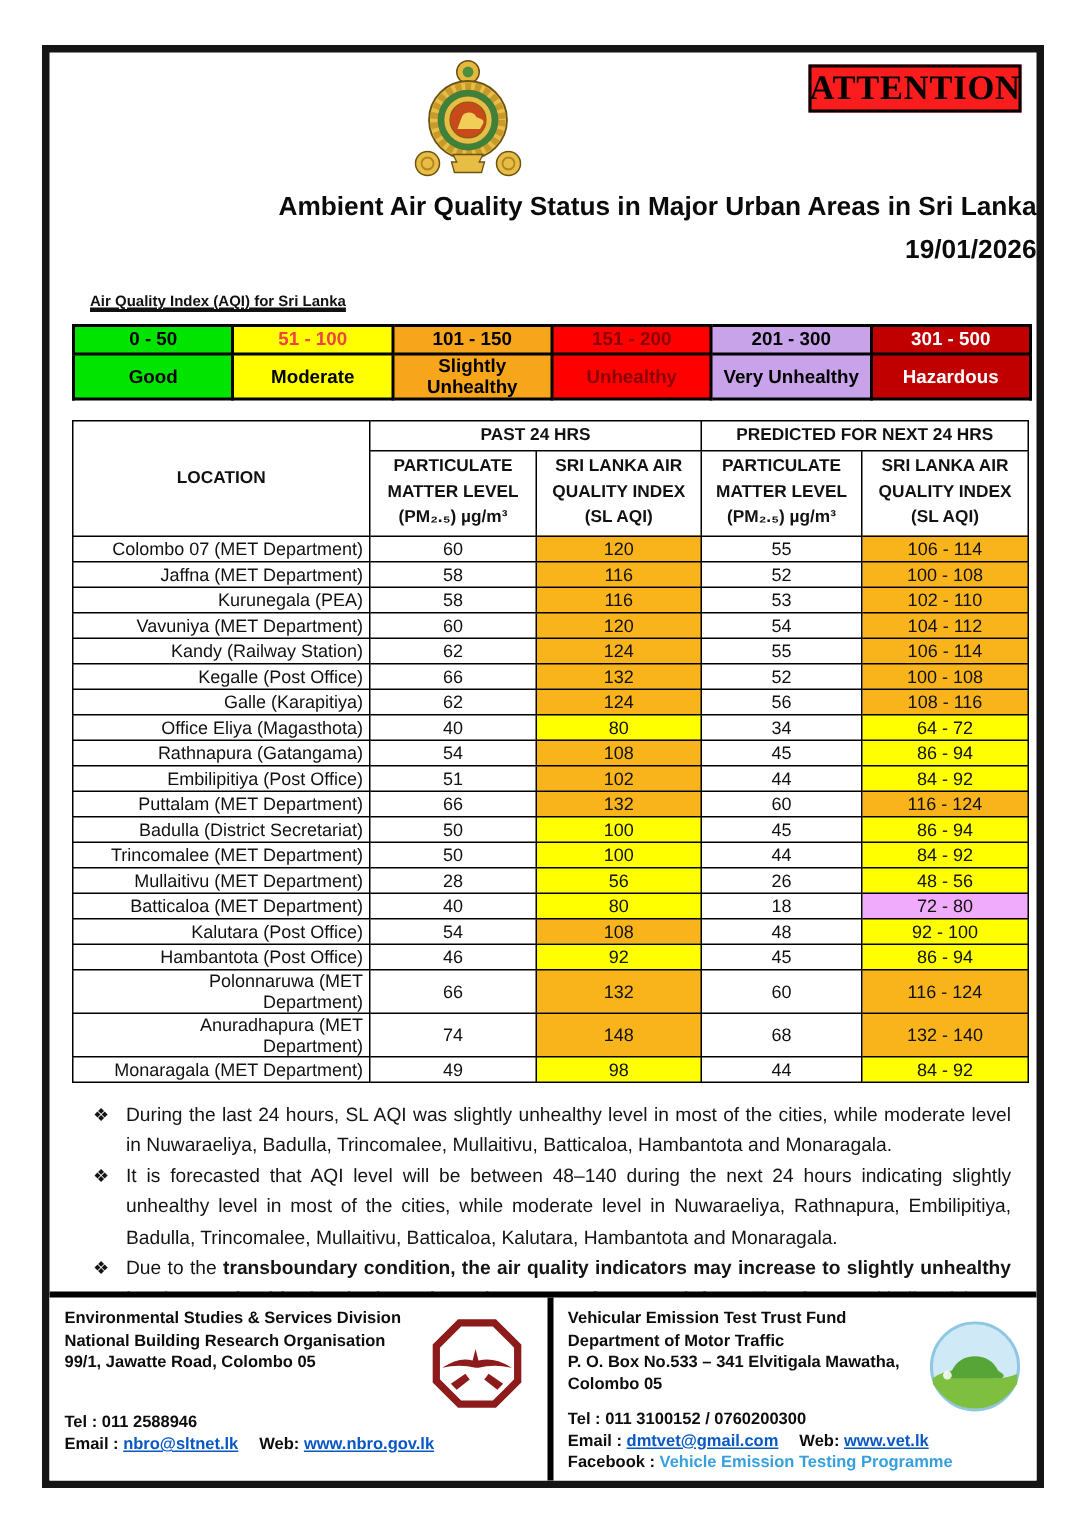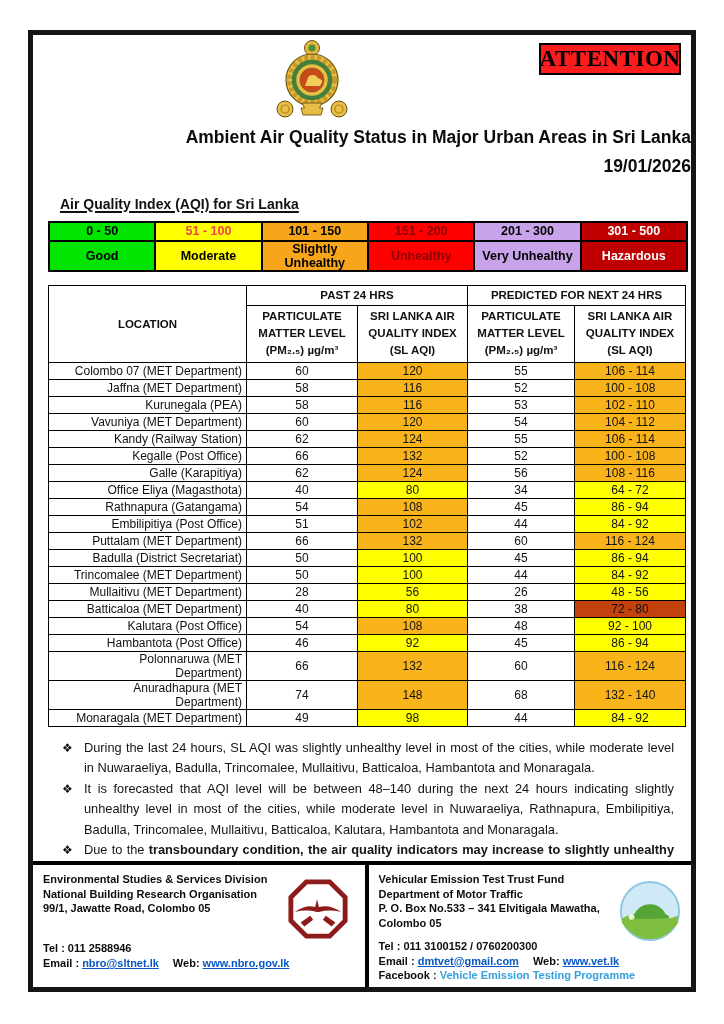--- a/index.html
+++ b/index.html
@@ -10,21 +10,21 @@
   }
   
   .attention {
     position:absolute; top:8px; right:10px; width:142px; height:32px;
     background:#fb1d1d; border:2px solid #000;
     display:flex; align-items:center; justify-content:center;
     font-family:"Liberation Serif", serif; font-weight:bold; font-size:23px; letter-spacing:.5px; color:#000;
   }
   .emblem { position:absolute; left:240px; top:4px; }
   .title-block { padding-top:88px; text-align:right; font-weight:bold; font-size:17.5px; line-height:1.65; color:#0b0b0b; }
-  .section-heading { margin:15px 0 0 27px; font-size:14px; font-weight:bold; }
+  .section-heading { margin:15px 0 0 27px; font-size:10px; font-weight:bold;text-decoration:underline; }
   .section-heading span { text-decoration:underline; text-decoration-thickness:1.5px; text-underline-offset:2px; }
   
   table { border-collapse:collapse; }
   .legend { margin:9px 0 0 15px; width:640px; table-layout:fixed; }
   .legend td { border:2px solid #000; height:19px; text-align:center; font-weight:bold; font-size:12.5px; padding:0; }
   
   .main { margin:13px 0 0 15px; width:637px; table-layout:fixed; }
   .main th, .main td { border:1.5px solid #000; }
   .main thead th { font-size:11.5px; font-weight:bold; text-align:center; vertical-align:middle; background:#fff; }
   .main .group-row th { height:20px; }
@@ -225,22 +225,22 @@
           <td class="loc">Mullaitivu (MET Department)</td>
           <td class="num">28</td>
           <td class="num" style="background: rgb(255, 255, 0);">56</td>
           <td class="num">26</td>
           <td class="num" style="background: rgb(255, 255, 0);">48 - 56</td>
         </tr>
         <tr>
           <td class="loc">Batticaloa (MET Department)</td>
           <td class="num">40</td>
           <td class="num" style="background: rgb(255, 255, 0);">80</td>
-          <td class="num">38</td>
-          <td class="num" style="background: #c2410c; margin-top: 31px;">72 - 80</td>
+          <td class="num">18</td>
+          <td class="num" style="background: #f0abfc; margin-top: 31px;">72 - 80</td>
         </tr>
         <tr>
           <td class="loc">Kalutara (Post Office)</td>
           <td class="num">54</td>
           <td class="num" style="background: rgb(249, 180, 28);">108</td>
           <td class="num">48</td>
           <td class="num" style="background: rgb(255, 255, 0);">92 - 100</td>
         </tr>
         <tr>
           <td class="loc">Hambantota (Post Office)</td>

